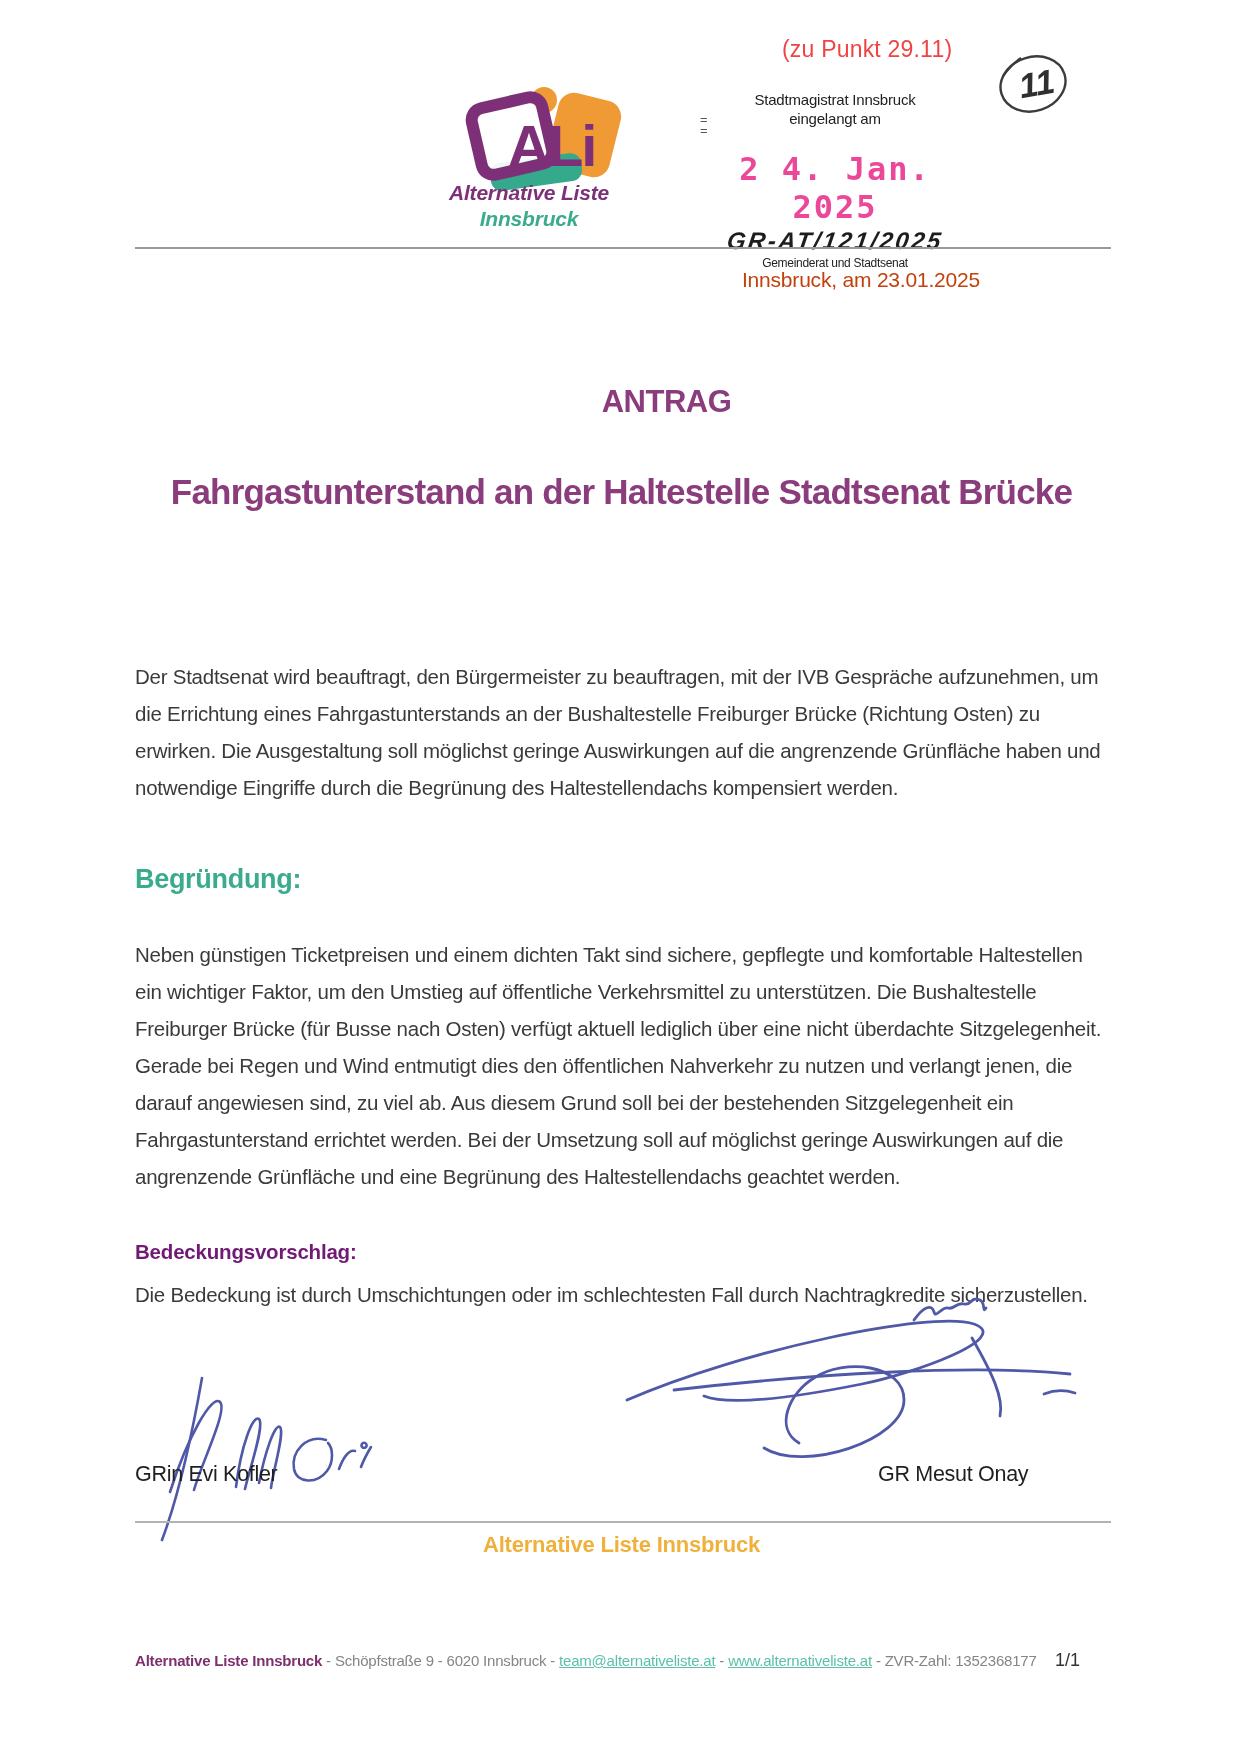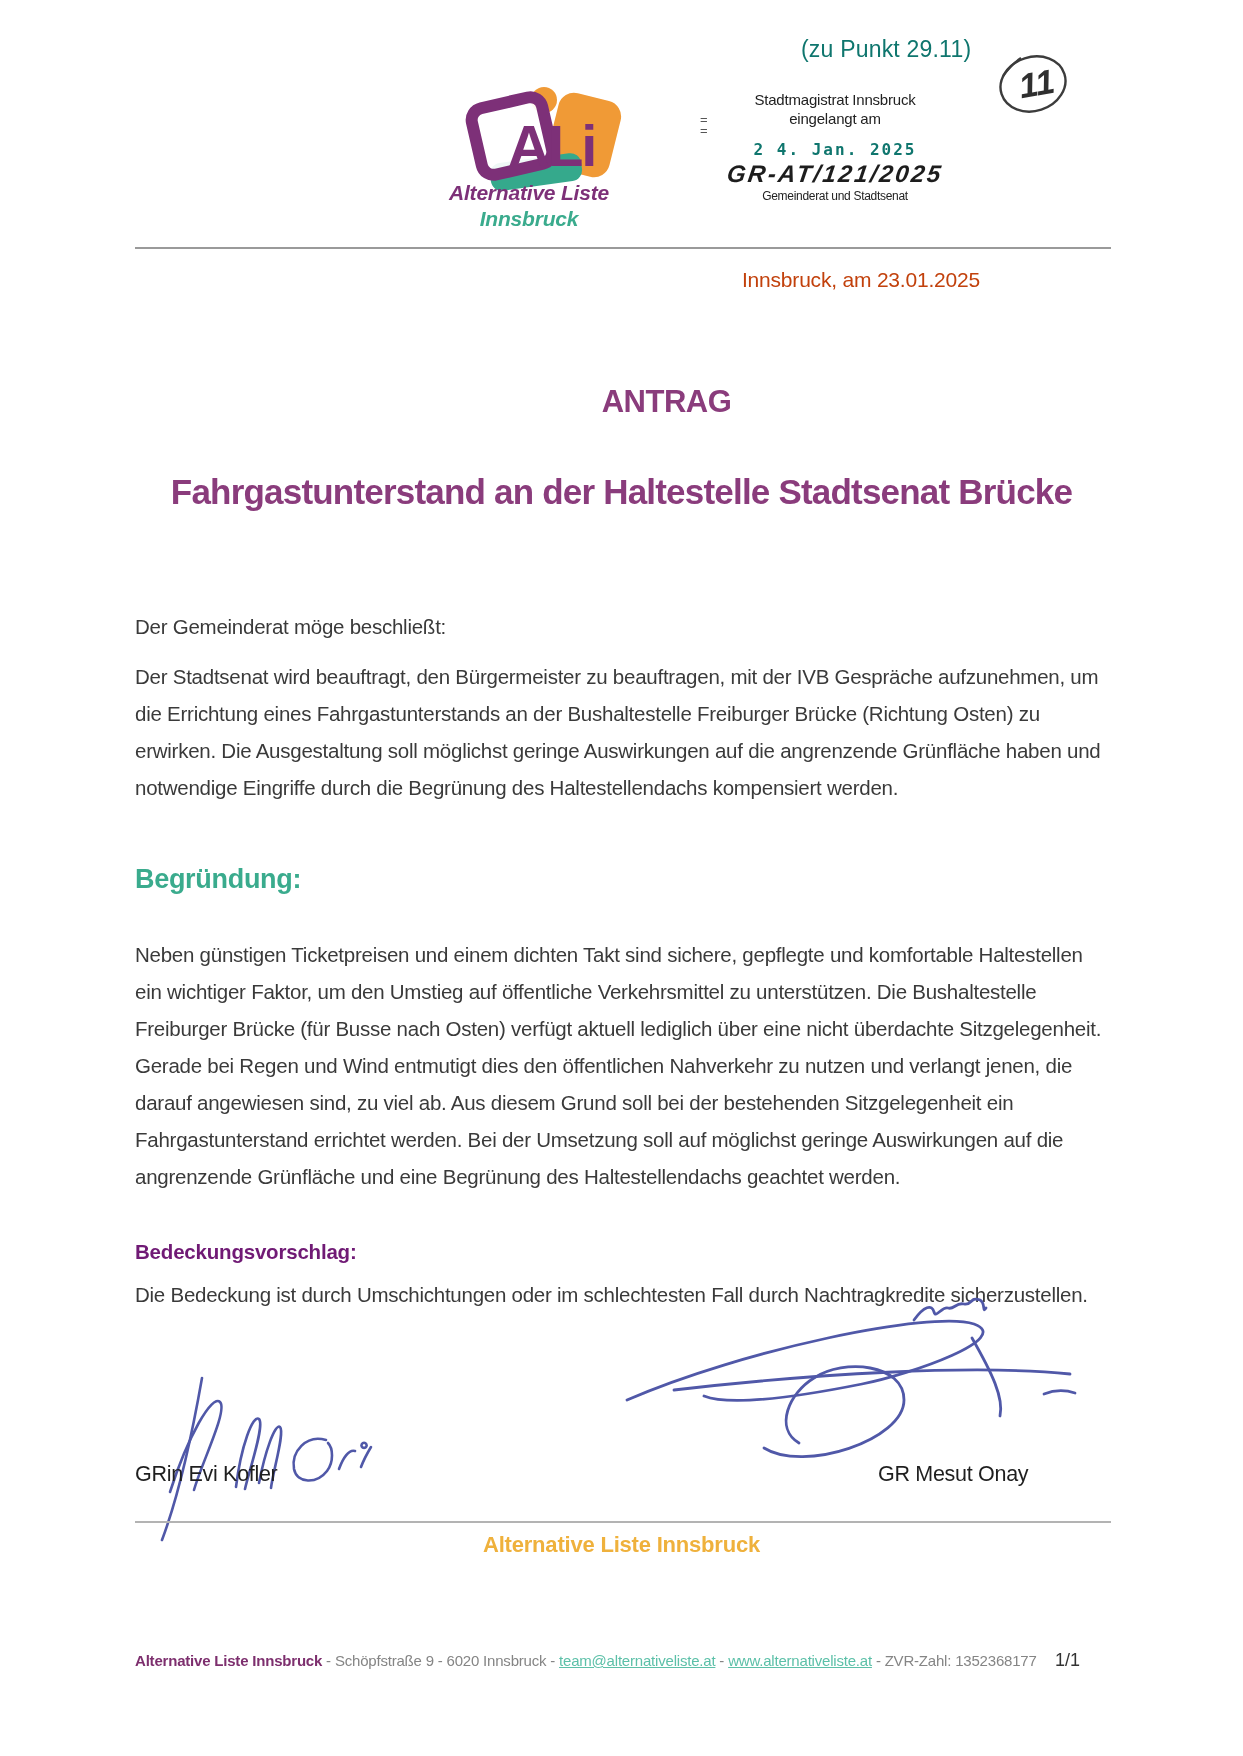--- a/index.html
+++ b/index.html
@@ -7,39 +7,39 @@
     position:relative;
     width:1243px;height:1756px;
     margin:0 auto;
     background:#ffffff;
     font-family:"Liberation Sans","DejaVu Sans",sans-serif;
     color:#3d3d3d;
     overflow:hidden;
   }
   
   .annotation{
-    position:absolute;left:801px;top:36px;
-    font-size:23px;color:#0f766e;letter-spacing:.2px;text-align:right;
+    position:absolute;left:782px;top:36px;
+    font-size:23px;color:#ef4444;letter-spacing:.2px;text-align:right;
   }
   
   .circled{position:absolute;left:995px;top:48px;width:76px;height:70px;}
   
   .logo-wrap{position:absolute;left:452px;top:84px;width:172px;height:112px;}
   .logo-caption{
     position:absolute;left:384px;top:180px;width:290px;text-align:center;
     font-weight:bold;line-height:26px;letter-spacing:-.2px;font-style:italic;
   }
   .logo-caption .l1{font-size:21px;color:#7d3078;}
   .logo-caption .l2{font-size:21px;color:#3aab8d;}
   
   .stamp{position:absolute;left:690px;top:90px;width:290px;text-align:center;color:#222;}
   .stamp .s-small{font-size:15px;line-height:19px;letter-spacing:-.2px;}
   .stamp .s-date{
-    margin-top:12px;font-family:"DejaVu Sans Mono",monospace;
-    font-weight:bold;font-size:16px;letter-spacing:2px;color:#0f766e;
+    margin-top:22px;font-family:"DejaVu Sans Mono",monospace;
+    font-weight:bold;font-size:32px;letter-spacing:2px;color:#ec4899;
   }
   .stamp .s-ref{
     font-style:italic;font-weight:bold;font-size:24px;letter-spacing:2.5px;
     transform:skewX(-8deg);color:#1d1d1d;margin-top:1px;
   }
   .stamp .s-org{font-size:12px;letter-spacing:-.3px;margin-top:1px;}
   .stamp-ticks{position:absolute;left:700px;top:114px;width:14px;color:#555;font-size:13px;line-height:11px;}
   
   .divider{position:absolute;left:135px;width:976px;height:2px;background:#9a9a9a;}
   .divider.top{top:247px;}
@@ -126,21 +126,20 @@
     <div class="s-org">Gemeinderat und Stadtsenat</div>
   </div>
 
   <div class="divider top"></div>
 
   <div class="dateline">Innsbruck, am 23.01.2025</div>
 
   <div class="kicker">ANTRAG</div>
   <div class="subject">Fahrgastunterstand an der Haltestelle Stadtsenat Brücke</div>
 
-  <div class="bodytext intro">Der Gemeinderat möge beschließt:</div>
   <div class="bodytext para1">Der Stadtsenat wird beauftragt, den Bürgermeister zu beauftragen, mit der IVB Gespräche aufzunehmen, um die Errichtung eines Fahrgastunterstands an der Bushaltestelle Freiburger Brücke (Richtung Osten) zu erwirken. Die Ausgestaltung soll möglichst geringe Auswirkungen auf die angrenzende Grünfläche haben und notwendige Eingriffe durch die Begrünung des Haltestellendachs kompensiert werden.</div>
 
   <div class="h-begruendung">Begründung:</div>
   <div class="bodytext para2">Neben günstigen Ticketpreisen und einem dichten Takt sind sichere, gepflegte und komfortable Haltestellen ein wichtiger Faktor, um den Umstieg auf öffentliche Verkehrsmittel zu unterstützen. Die Bushaltestelle Freiburger Brücke (für Busse nach Osten) verfügt aktuell lediglich über eine nicht überdachte Sitzgelegenheit. Gerade bei Regen und Wind entmutigt dies den öffentlichen Nahverkehr zu nutzen und verlangt jenen, die darauf angewiesen sind, zu viel ab. Aus diesem Grund soll bei der bestehenden Sitzgelegenheit ein Fahrgastunterstand errichtet werden. Bei der Umsetzung soll auf möglichst geringe Auswirkungen auf die angrenzende Grünfläche und eine Begrünung des Haltestellendachs geachtet werden.</div>
 
   <div class="h-bedeckung">Bedeckungsvorschlag:</div>
   <div class="bodytext bedeckung-text">Die Bedeckung ist durch Umschichtungen oder im schlechtesten Fall durch Nachtragkredite sicherzustellen.</div>
 
   <svg class="sig sig-left" viewBox="0 0 250 210">
     <g fill="none" stroke="#5058a8" stroke-width="2.6" stroke-linecap="round">

